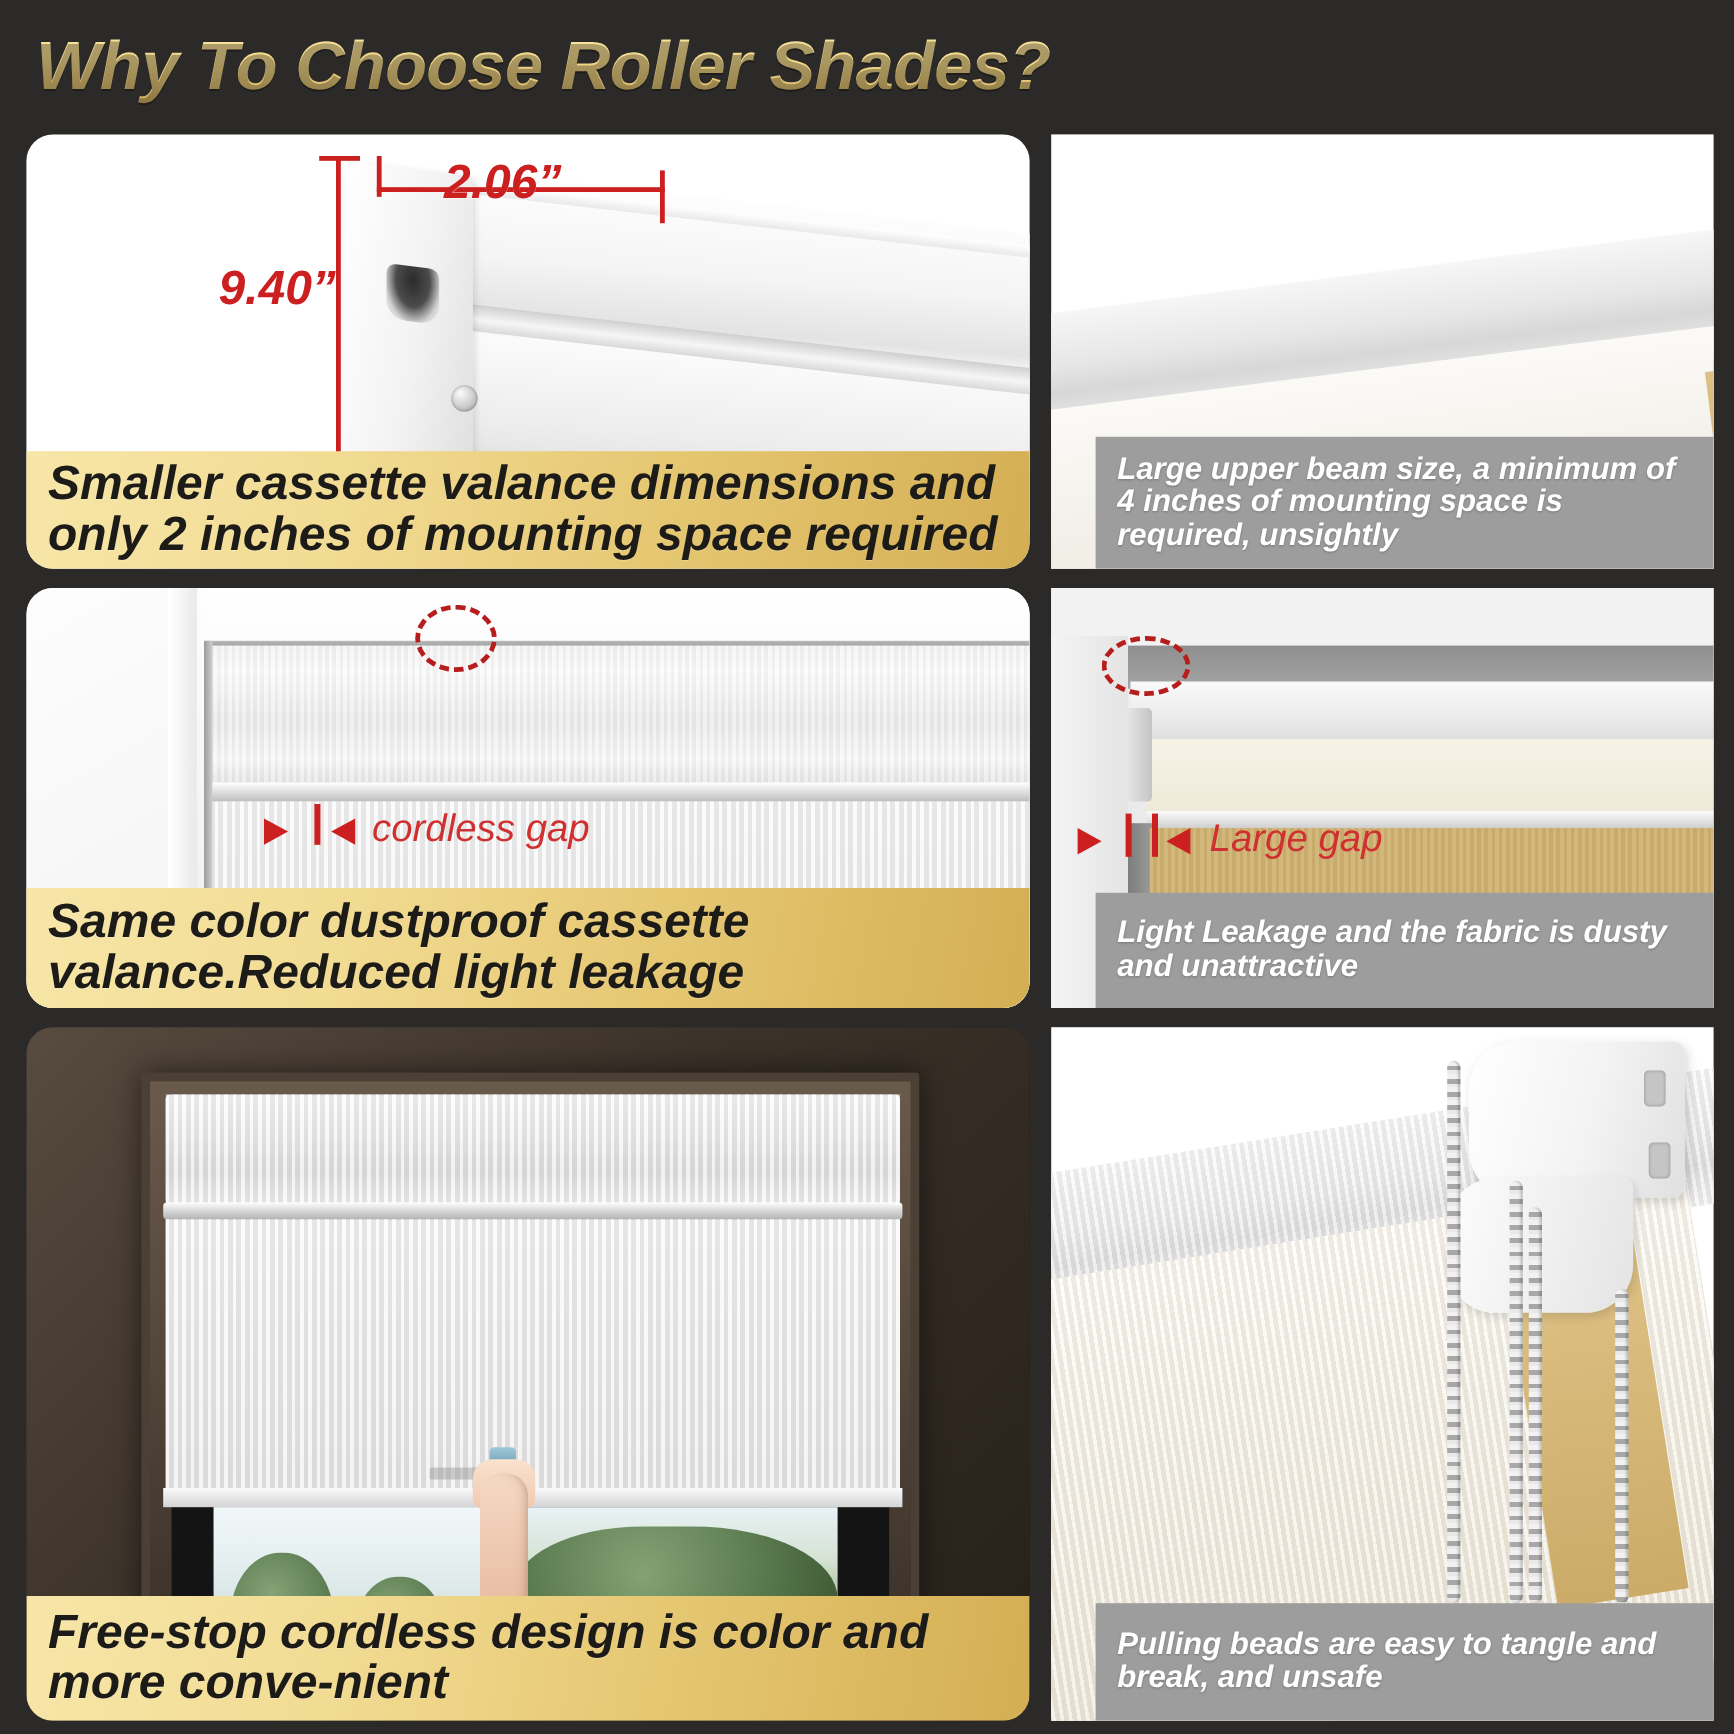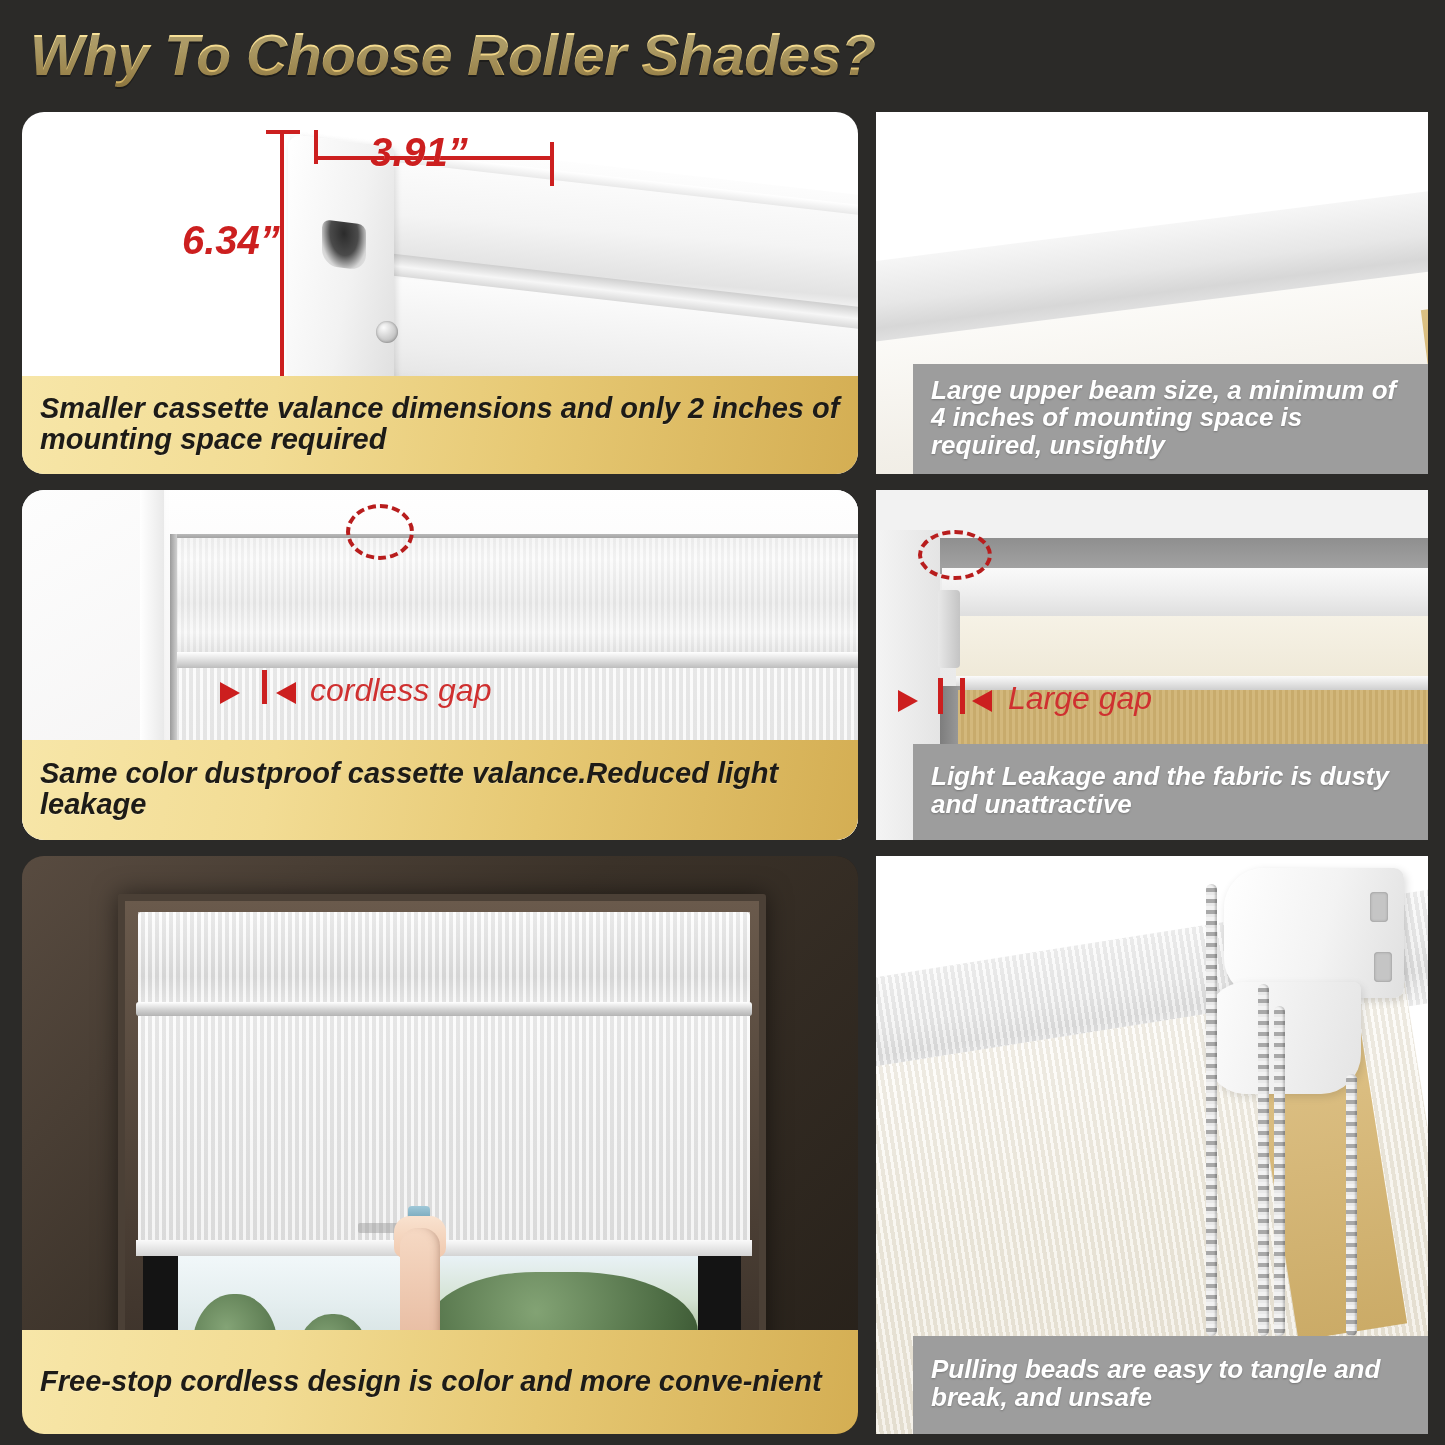--- a/index.html
+++ b/index.html
@@ -37,21 +37,21 @@
 
   
   .cap {
     position: absolute; left: 0; right: 0; bottom: 0;
     padding: 12px 16px 14px 18px;
     font-weight: bold; line-height: 1.06;
     display: flex; align-items: center;
   }
   .cap.gold {
     background: linear-gradient(100deg, #f7e6a8 0%, #f2dc94 30%, #e6c873 62%, #d4ae53 100%);
-    color: #1d1b17; font-size: 29px;
+    color: #1d1b17; font-size: 40px;
     text-shadow: 0 1px 0 rgba(255,255,255,0.25);
     margin-top: 26px;
   }
   .cap.gray {
     background: #9d9d9d; color: #ffffff; font-size: 26px;
     text-shadow: 0 1px 2px rgba(0,0,0,0.25);
     margin-left: 37px;
   }
   .cap.gold.r1 { height: 98px; }
   .cap.gold.r2 { height: 100px; }
@@ -303,26 +303,26 @@
       <div class="photo">
         <div class="valance"></div>
         <div class="endcap"></div>
         <div class="slot"></div>
         <div class="screw1"></div>
         <div class="screw2"></div>
 
         <div class="rline" style="left:292px; top:44px; width:240px; height:4px;"></div>
         <div class="rline" style="left:292px; top:18px; width:4px; height:34px;"></div>
         <div class="rline" style="left:528px; top:30px; width:4px; height:44px;"></div>
-        <div class="ann dimtext" style="left:348px; top:18px;">3.91”</div>
+        <div class="ann dimtext" style="left:348px; top:18px;">2.06”</div>
 
         <div class="rline" style="left:258px; top:18px; width:4px; height:306px;"></div>
         <div class="rline" style="left:244px; top:18px; width:34px; height:4px;"></div>
         <div class="rline" style="left:236px; top:320px; width:44px; height:4px;"></div>
-        <div class="ann dimtext" style="left:160px; top:106px;">6.34”</div>
+        <div class="ann dimtext" style="left:160px; top:106px;">9.40”</div>
       </div>
       <div class="cap gold r1">Smaller cassette valance dimensions and only 2 inches of mounting space required</div>
     </div>
 
     <div class="panel right row1 p2">
       <div class="photo">
         <div class="tube"></div>
         <div class="fabric"></div>
         <div class="fabricTan"></div>
 

